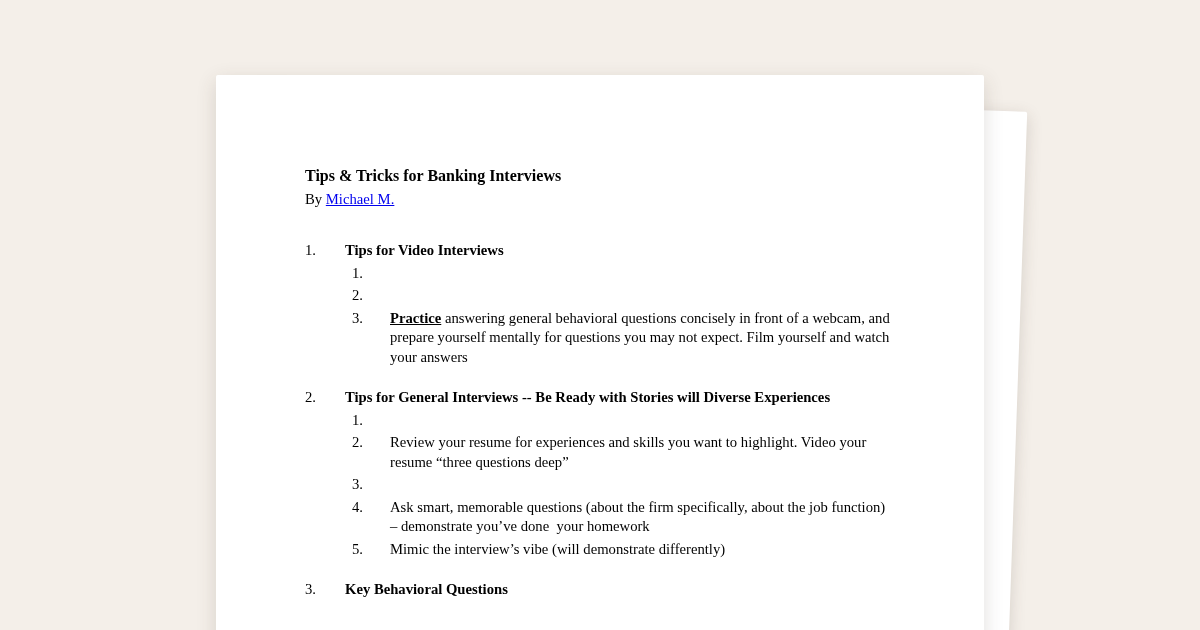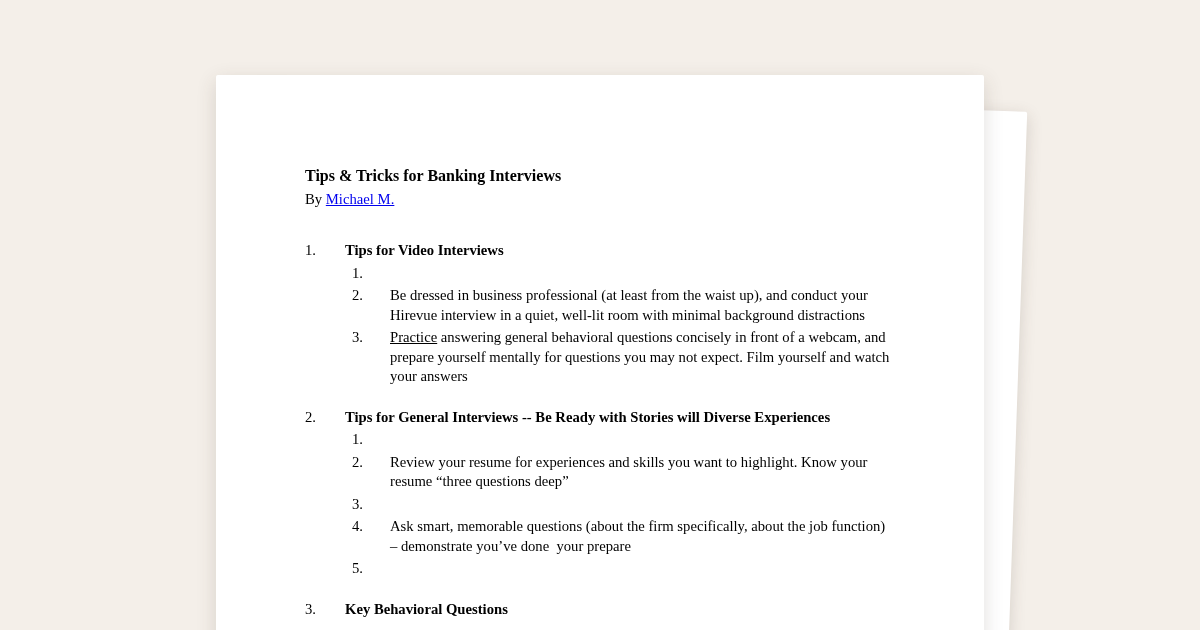--- a/index.html
+++ b/index.html
@@ -58,21 +58,21 @@
     font-size: 14.67px;
     line-height: 19.5px;
   }
   .num { flex: none; }
   .head { margin-bottom: 3px; }
   .head .num { margin-left: 89px; width: 40px; }
   .head .txt { font-weight: bold; max-width: 580px; text-align: right; }
   .sub { margin-bottom: 3px; }
   .sub .num { margin-left: 136px; width: 38px; }
   .sub .txt { width: 505px; white-space: pre-wrap; }
-  .b { font-weight: normal; }
+  .b { font-weight: bold; }
   .u { text-decoration: underline; }
 </style>
 </head>
 <body>
 
 <div class="stage">
   <div class="page page-behind"></div>
   <div class="page page-main">
     <h1 class="doc-title">Tips &amp; Tricks for Banking Interviews</h1>
     <p class="byline"><span>By </span><a class="author-link" href="#">Michael M.</a></p>
@@ -80,48 +80,48 @@
         <div class="sec">
           <div class="row head">
             <span class="num">1.</span>
             <span class="txt">Tips for Video Interviews</span>
           </div>
           <div class="row sub">
             <span class="num">1.</span>
           </div>
           <div class="row sub">
             <span class="num">2.</span>
-            <span class="txt"><span>Be dressed in business professional (at least from the waist up), and conduct your Hirevue interview in a quiet, well-lit room with minimal background distractions</span></span>
           </div>
           <div class="row sub">
             <span class="num">3.</span>
             <span class="txt"><span class="b u">Practice</span><span> answering general behavioral questions concisely in front of a webcam, and prepare yourself mentally for questions you may not expect. Film yourself and watch your answers</span></span>
           </div>
         </div>
         <div class="sec">
           <div class="row head">
             <span class="num">2.</span>
             <span class="txt">Tips for General Interviews -- Be Ready with Stories will Diverse Experiences</span>
           </div>
           <div class="row sub">
             <span class="num">1.</span>
           </div>
           <div class="row sub">
             <span class="num">2.</span>
-            <span class="txt"><span>Review your resume for experiences and skills you want to highlight. Know your resume “three questions deep”</span></span>
+            <span class="txt"><span>Review your resume for experiences and skills you want to highlight. Video your resume “three questions deep”</span></span>
           </div>
           <div class="row sub">
             <span class="num">3.</span>
           </div>
           <div class="row sub">
             <span class="num">4.</span>
-            <span class="txt"><span>Ask smart, memorable questions (about the firm specifically, about the job function) – demonstrate you’ve done  your prepare</span></span>
+            <span class="txt"><span>Ask smart, memorable questions (about the firm specifically, about the job function) – demonstrate you’ve done  your homework</span></span>
           </div>
           <div class="row sub">
             <span class="num">5.</span>
+            <span class="txt"><span>Mimic the interview’s vibe (will demonstrate differently)</span></span>
           </div>
         </div>
         <div class="sec">
           <div class="row head">
             <span class="num">3.</span>
             <span class="txt">Key Behavioral Questions</span>
           </div>
         </div>
       </div>
   </div>

